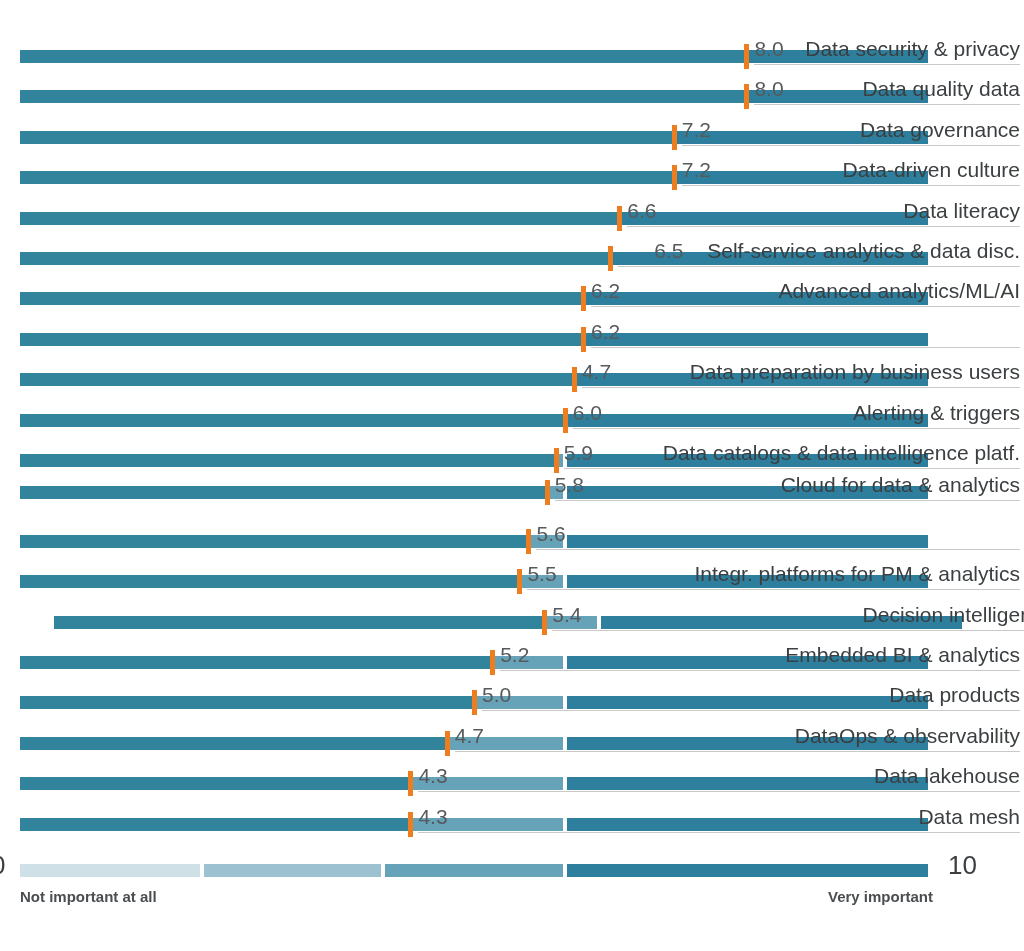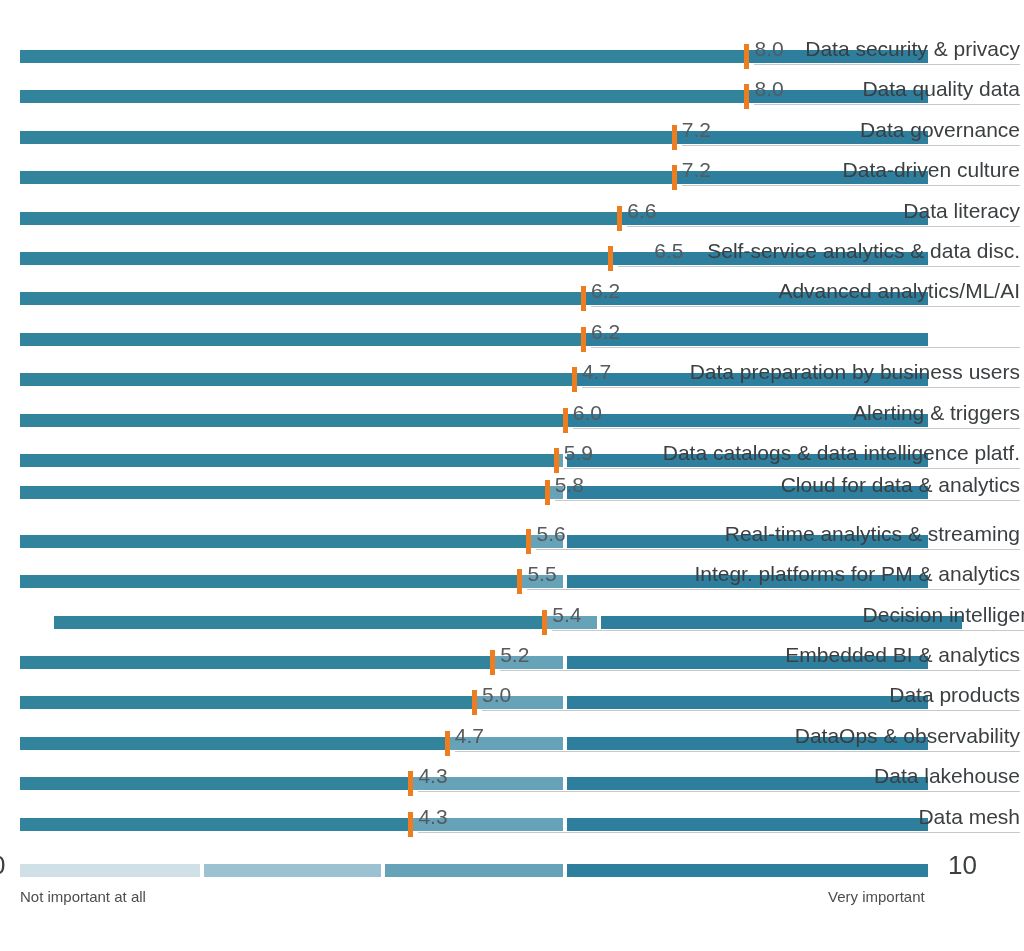--- a/index.html
+++ b/index.html
@@ -112,20 +112,21 @@
   }
   #axis-min-label { left: -9px; }
   #axis-max-label { left: 932px; margin-left: 16px; }
 
   .axis-caption {
     position: absolute;
     top: 36px;
     font-size: 15px;
     color: #4a4e50;
     white-space: nowrap;
+    font-weight: bold;
   }
   #caption-low  { left: 20px; }
   #caption-high { left: 828px; }
 </style>
 </head>
 <body>
 
 <div id="chart">
   <div id="rows">
       <div class="row" style="top: 28px;">
@@ -287,21 +288,20 @@
         <div class="bands">
           <div class="band" style="left: 20px; width: 179.6px; background: rgb(207, 224, 230); top: 22px; height: 13px;"></div>
           <div class="band" style="left: 203.6px; width: 177.6px; background: rgb(156, 194, 210); top: 22px; height: 13px;"></div>
           <div class="band" style="left: 385.2px; width: 177.6px; background: rgb(102, 163, 184); top: 22px; height: 13px;"></div>
           <div class="band" style="left: 566.8px; width: 361.2px; background: rgb(46, 127, 158); top: 22px; height: 13px;"></div>
         </div>
         <div class="measure" style="left: 20px; width: 508.48px; background: rgb(49, 132, 155);"></div>
         <div class="baseline" style="left: 536.48px; width: 483.52px;"></div>
         <div class="marker" style="left: 526.48px; background: rgb(237, 125, 31);"></div>
         <div class="value" style="left: 536.48px;">5.6</div>
-        <div class="cat">Real-time analytics &amp; streaming</div>
       </div>
       <div class="row" style="top: 553.2px;">
         <div class="bands">
           <div class="band" style="left: 20px; width: 179.6px; background: rgb(207, 224, 230); top: 22px; height: 13px;"></div>
           <div class="band" style="left: 203.6px; width: 177.6px; background: rgb(156, 194, 210); top: 22px; height: 13px;"></div>
           <div class="band" style="left: 385.2px; width: 177.6px; background: rgb(102, 163, 184); top: 22px; height: 13px;"></div>
           <div class="band" style="left: 566.8px; width: 361.2px; background: rgb(46, 127, 158); top: 22px; height: 13px;"></div>
         </div>
         <div class="measure" style="left: 20px; width: 499.4px; background: rgb(49, 132, 155);"></div>
         <div class="baseline" style="left: 527.4px; width: 492.6px;"></div>

